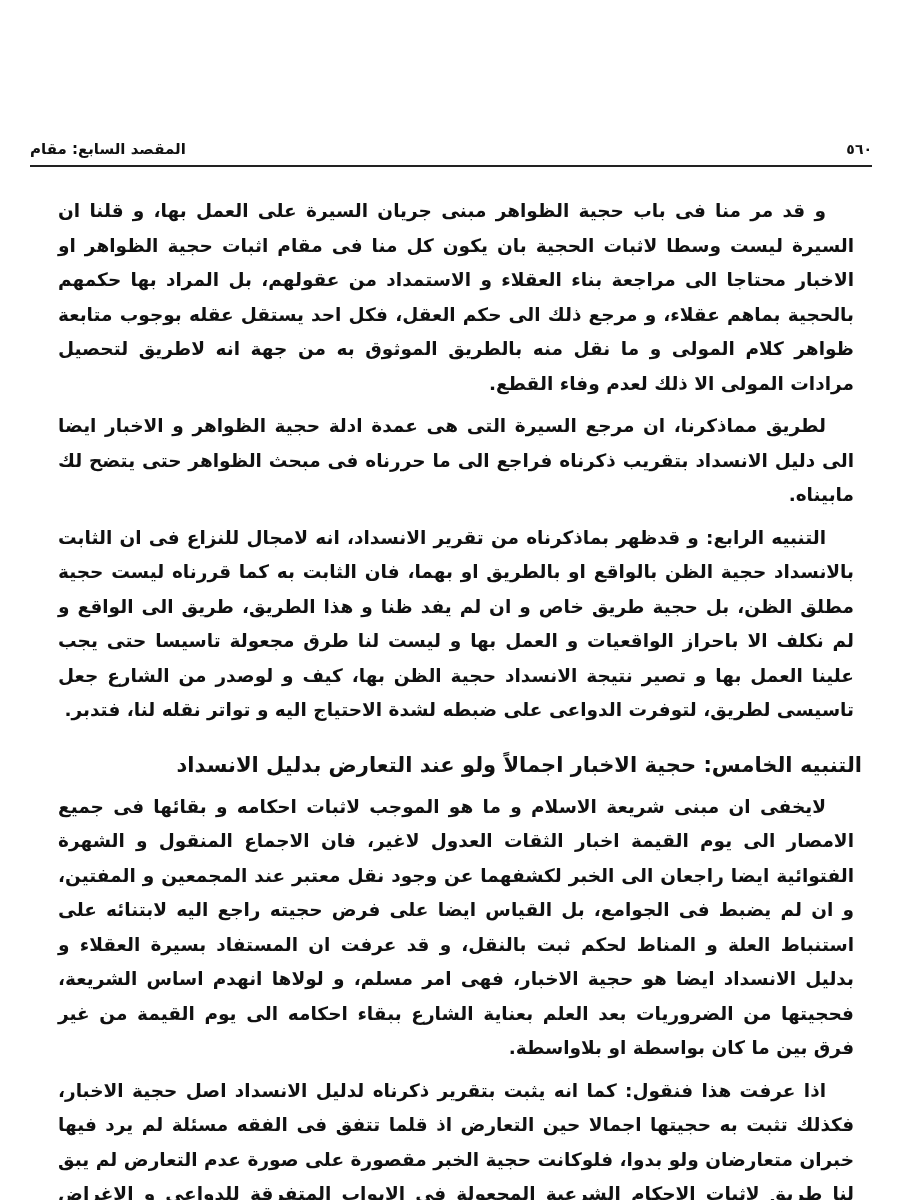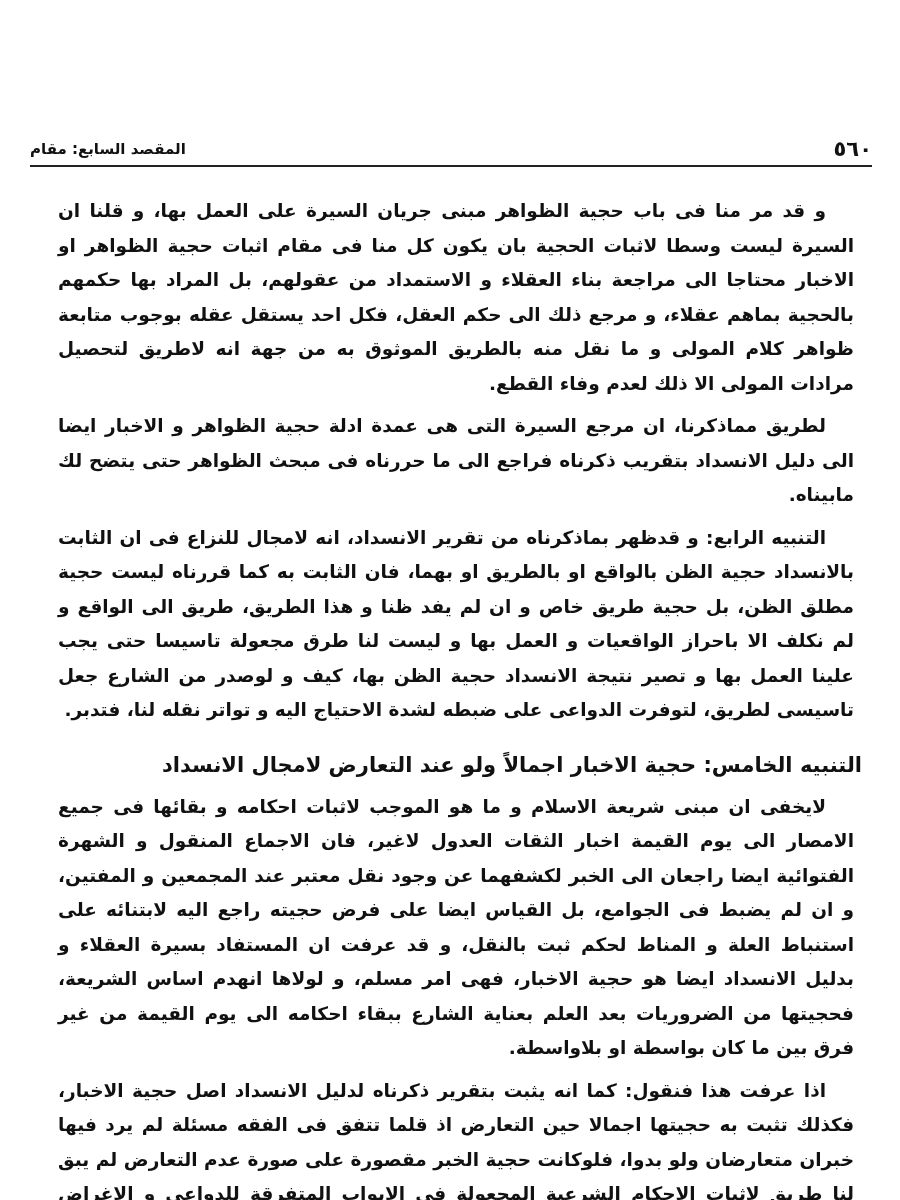--- a/index.html
+++ b/index.html
@@ -38,21 +38,21 @@
     }
     .header-rule {
       position: absolute;
       top: 165px;
       left: 0;
       right: 0;
       height: 0;
       border-top: 2px solid #222222;
     }
     .page-number {
-      font-size: 21px;
+      font-size: 14px;
       letter-spacing: 1px;
     }
     .body {
       position: absolute;
       top: 186px;
       left: 20px;
       right: 10px;
       text-align: justify;
       text-align-last: right;
       font-size: 18.5px;
@@ -93,21 +93,21 @@
     </p>
 
     <p>
       <span class="lead-in">لطريق مماذكرنا،</span><span> ان مرجع السيرة التى هى عمدة ادلة حجية الظواهر و الاخبار ايضا الى دليل الانسداد بتقريب ذكرناه فراجع الى ما حررناه فى مبحث الظواهر حتى يتضح لك مابيناه.</span>
     </p>
 
     <p>
       <span class="lead-in">التنبيه الرابع:</span><span> و قدظهر بماذكرناه من تقرير الانسداد، انه لامجال للنزاع فى ان الثابت بالانسداد حجية الظن بالواقع او بالطريق او بهما، فان الثابت به كما قررناه ليست حجية مطلق الظن، بل حجية طريق خاص و ان لم يفد ظنا و هذا الطريق، طريق الى الواقع و لم نكلف الا باحراز الواقعيات و العمل بها و ليست لنا طرق مجعولة تاسيسا حتى يجب علينا العمل بها و تصير نتيجة الانسداد حجية الظن بها، كيف و لوصدر من الشارع جعل تاسيسى لطريق، لتوفرت الدواعى على ضبطه لشدة الاحتياج اليه و تواتر نقله لنا، فتدبر.</span>
     </p>
 
-    <h2 class="section-heading">التنبيه الخامس: حجية الاخبار اجمالاً ولو عند التعارض لامجال الانسداد</h2>
+    <h2 class="section-heading">التنبيه الخامس: حجية الاخبار اجمالاً ولو عند التعارض بدليل الانسداد</h2>
 
     <p>
       <span class="lead-in"></span><span>لايخفى ان مبنى شريعة الاسلام و ما هو الموجب لاثبات احكامه و بقائها فى جميع الامصار الى يوم القيمة اخبار الثقات العدول لاغير، فان الاجماع المنقول و الشهرة الفتوائية ايضا راجعان الى الخبر لكشفهما عن وجود نقل معتبر عند المجمعين و المفتين، و ان لم يضبط فى الجوامع، بل القياس ايضا على فرض حجيته راجع اليه لابتنائه على استنباط العلة و المناط لحكم ثبت بالنقل، و قد عرفت ان المستفاد بسيرة العقلاء و بدليل الانسداد ايضا هو حجية الاخبار، فهى امر مسلم، و لولاها انهدم اساس الشريعة، فحجيتها من الضروريات بعد العلم بعناية الشارع ببقاء احكامه الى يوم القيمة من غير فرق بين ما كان بواسطة او بلاواسطة.</span>
     </p>
 
     <p>
       <span class="lead-in">اذا عرفت هذا فنقول:</span><span> كما انه يثبت بتقرير ذكرناه لدليل الانسداد اصل حجية الاخبار، فكذلك تثبت به حجيتها اجمالا حين التعارض اذ قلما تتفق فى الفقه مسئلة لم يرد فيها خبران متعارضان ولو بدوا، فلوكانت حجية الخبر مقصورة على صورة عدم التعارض لم يبق لنا طريق لاثبات الاحكام الشرعية المجعولة فى الابواب المتفرقة للدواعى و الاغراض المتشتتة، و انهدم اساس الشريعة، فحجيتها اجمالا حتى عند التعارض ضرورية.</span>
     </p>
 
   </div>

